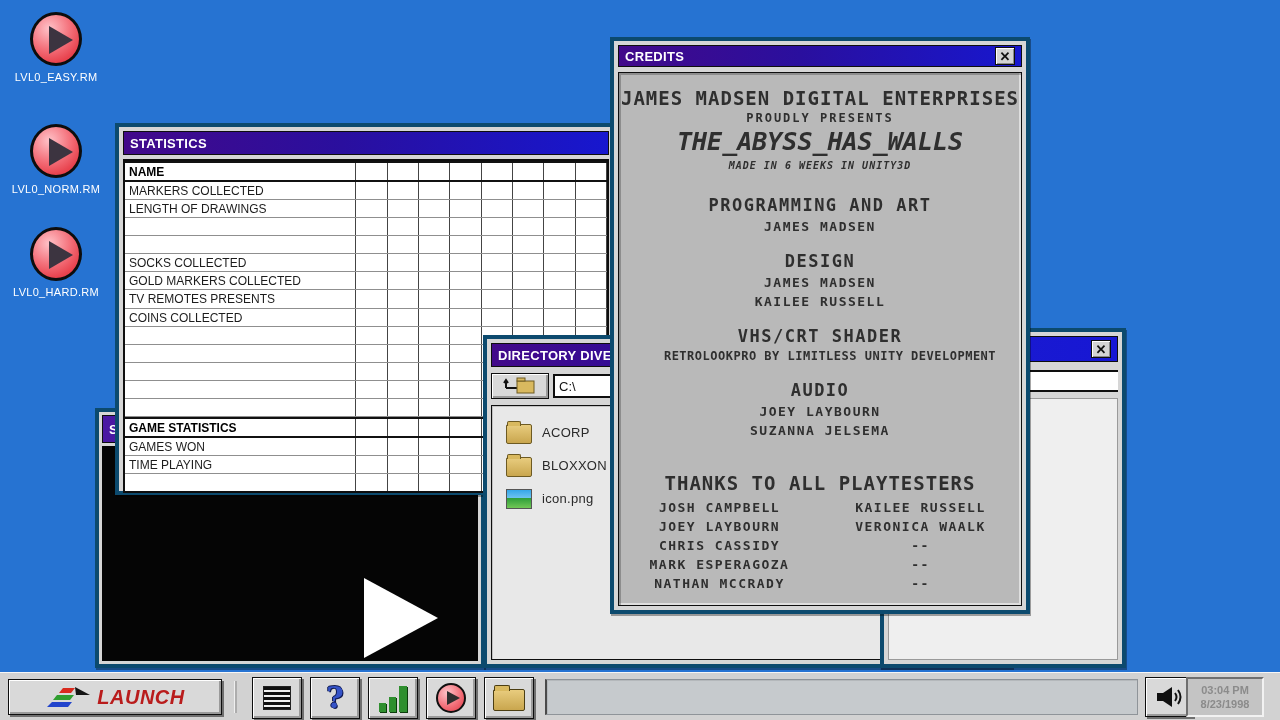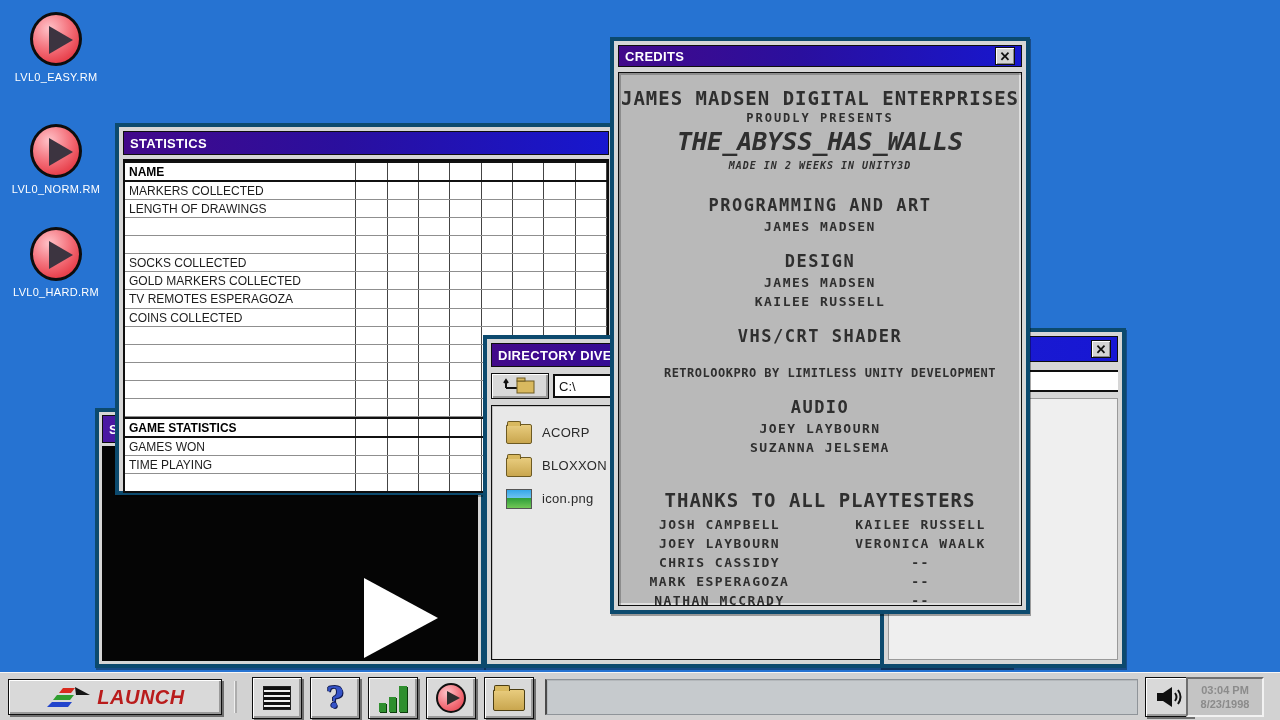--- a/index.html
+++ b/index.html
@@ -72,21 +72,21 @@
     border:1px solid #0e0e0e; box-shadow:inset 2px 2px 0 rgba(60,60,60,.35), inset -2px -2px 0 #dedede;
     padding-top:14px; text-align:center; font-family:"DejaVu Sans Mono", monospace; color:#2f2f2f; overflow:hidden; }
   .cl { font-weight:bold; white-space:nowrap; }
   .cl.h1   { font-size:19px; letter-spacing:1px; }
   .cl.sub  { font-size:12px; letter-spacing:2px; margin-top:2px; }
   .cl.title{ font-size:25px; font-style:italic; letter-spacing:0; margin-top:2px; }
   .cl.tiny { font-size:10px; font-style:italic; letter-spacing:1px; margin-top:4px; }
   .cl.h2   { font-size:17px; letter-spacing:1.5px; margin-top:17px; }
   .cl.h2.first { margin-top:24px; }
   .cl.name { font-size:13px; letter-spacing:1.5px; margin-top:4px; }
-  .cl.name-sm { font-size:12px; letter-spacing:.5px; margin-top:20px;padding-left:20px; }
+  .cl.name-sm { font-size:12px; letter-spacing:.5px; margin-top:3px;padding-left:20px; }
   .cl.h1b  { font-size:19px; letter-spacing:1px; margin-top:34px; }
   .pt-row { display:flex; margin-top:4px; font-weight:bold; font-size:13px; letter-spacing:1.5px; }
   .pt-row span { width:50%; }
   #playtesters { margin-top:6px; }
 
   
   #hidden-win { left:880px; top:328px; width:246px; height:340px; z-index:5; }
   #hidden-win .titlebar { background:linear-gradient(90deg,#1c1ccd,#1717d4); height:26px; }
   #hidden-field { margin-top:8px; height:22px; background:#fff; border-top:2px solid #0e0e0e; border-bottom:2px solid #0e0e0e; }
   #hidden-body { position:absolute; left:4px; right:4px; top:66px; bottom:4px; background:#efefef; border:1px solid #9a9a9a; }
@@ -242,21 +242,21 @@
           <div class="stat-cell"></div>
           <div class="stat-cell"></div>
           <div class="stat-cell"></div>
           <div class="stat-cell"></div>
           <div class="stat-cell"></div>
           <div class="stat-cell"></div>
           <div class="stat-cell"></div>
         </div>
 
         <div class="stat-row">
-          <div class="stat-label-cell">TV REMOTES ESPERAGOZA</div>
+          <div class="stat-label-cell">TV REMOTES PRESENTS</div>
           <div class="stat-cell"></div>
           <div class="stat-cell"></div>
           <div class="stat-cell"></div>
           <div class="stat-cell"></div>
           <div class="stat-cell"></div>
           <div class="stat-cell"></div>
           <div class="stat-cell"></div>
           <div class="stat-cell"></div>
         </div>
 
@@ -434,21 +434,21 @@
     </div>
     <div id="credits-body">
       <div>
 
           <div class="cl h1">JAMES MADSEN DIGITAL ENTERPRISES</div>
 
           <div class="cl sub">PROUDLY PRESENTS</div>
 
           <div class="cl title">THE_ABYSS_HAS_WALLS</div>
 
-          <div class="cl tiny">MADE IN 2 WEEKS IN UNITY3D</div>
+          <div class="cl tiny">MADE IN 6 WEEKS IN UNITY3D</div>
 
           <div class="cl h2 first">PROGRAMMING AND ART</div>
 
           <div class="cl name">JAMES MADSEN</div>
 
           <div class="cl h2">DESIGN</div>
 
           <div class="cl name">JAMES MADSEN</div>
 
           <div class="cl name">KAILEE RUSSELL</div>

